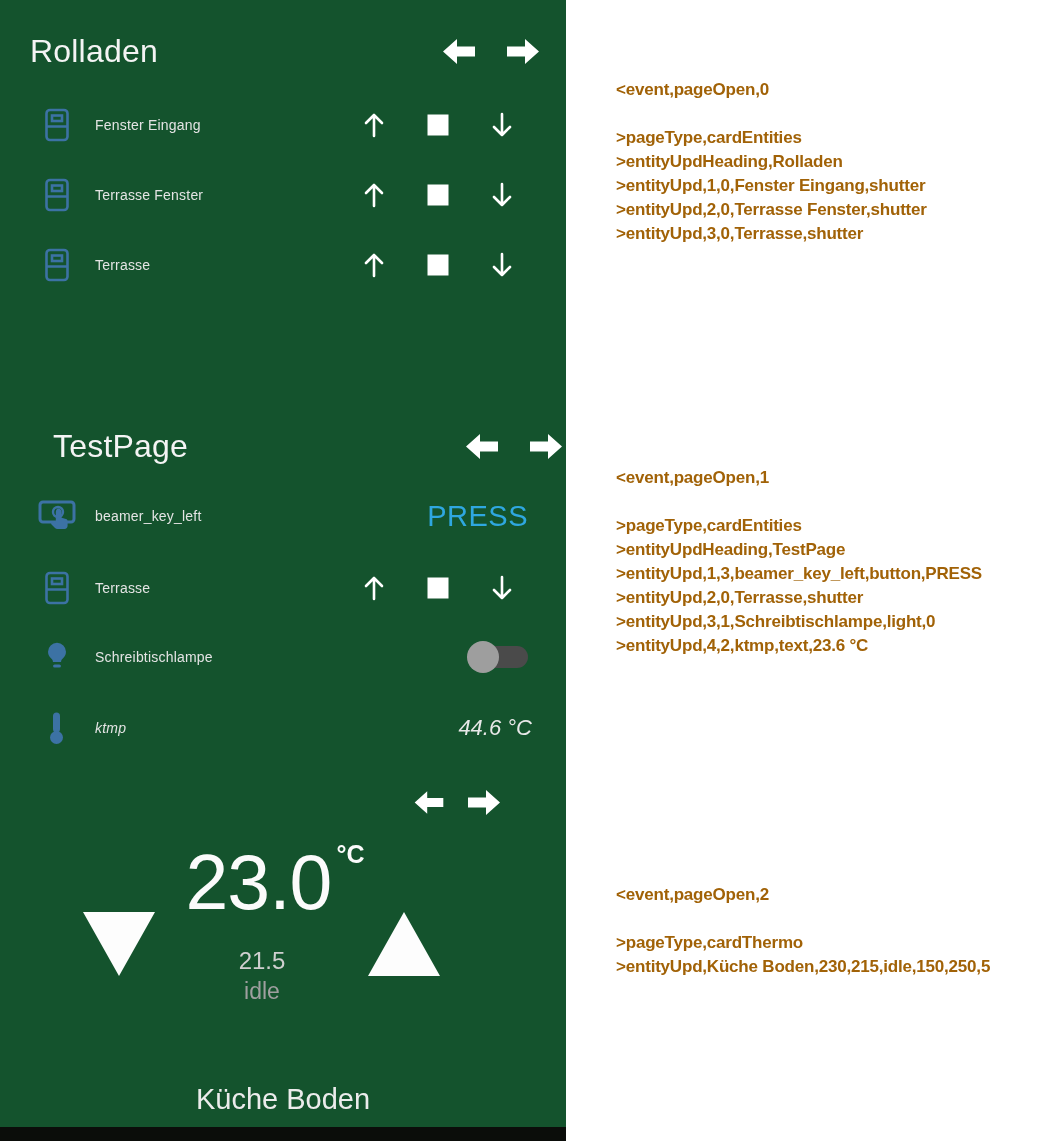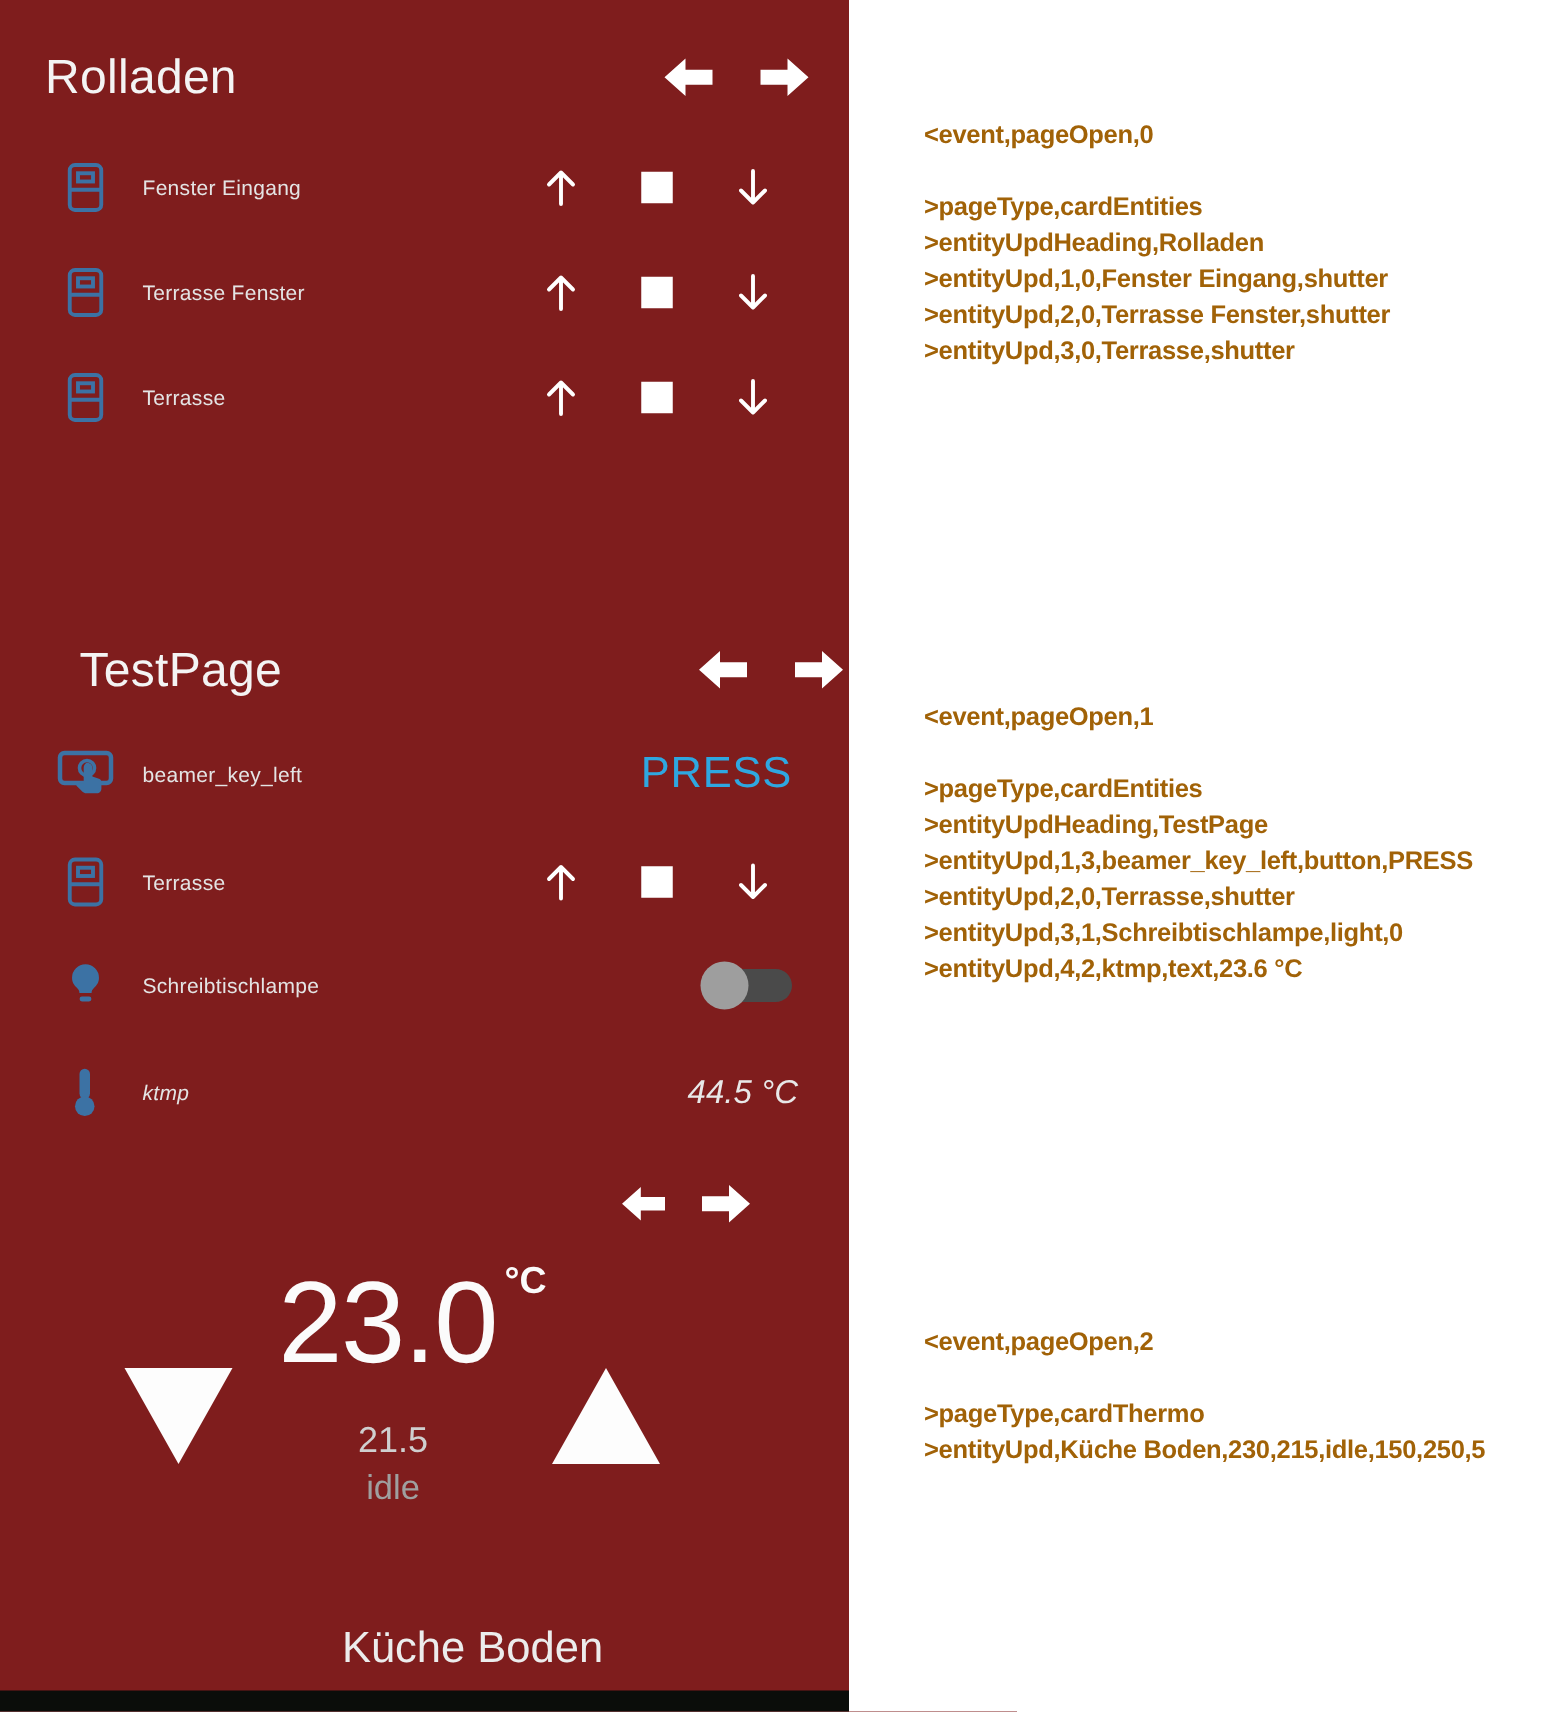--- a/index.html
+++ b/index.html
@@ -3,21 +3,21 @@
 <meta charset="utf-8">
 <style>
   html,body{margin:0;padding:0;}
   body{
     width:1045px;height:1141px;position:relative;background:#ffffff;
     font-family:"Liberation Sans", sans-serif;overflow:hidden;
   }
   
   .panel{
     position:absolute;left:0;top:0;width:566px;height:1141px;
-    background:#7f1d1d;color:#e8e8e8;
+    background:#14532d;color:#e8e8e8;
   }
   .panel-bottom-strip{position:absolute;left:0;bottom:0;width:566px;height:14px;background:#0b0d0a;}
   .card-header{
     position:absolute;left:0;width:566px;height:50px;
     display:flex;align-items:center;
   }
   .card-title{
     margin-left:30px;font-size:32px;font-weight:400;color:#f4f4f4;letter-spacing:.2px;
   }
   .nav-arrows{
@@ -79,21 +79,21 @@
   .thermo-set{
     position:absolute;left:0;top:947px;width:566px;text-align:center;
     transform:translateX(-21px);font-size:24px;color:#cfcfcf;
   }
   .thermo-state{
     position:absolute;left:0;top:978px;width:566px;text-align:center;
     transform:translateX(-21px);font-size:23px;color:#9f9f9f;
   }
   .thermo-title{
     position:absolute;left:0;top:1083px;width:566px;text-align:center;
-    font-size:29px;color:#ececec;padding-left:32px;
+    font-size:29px;color:#ececec;
   }
   
   .log-block{position:absolute;left:616px;color:#a16207;}
   .log-line{
     font-size:17px;line-height:24px;font-weight:700;letter-spacing:-0.2px;
     min-height:24px;white-space:pre;
   }
   svg{display:block;}
 </style>
 </head>
@@ -255,21 +255,21 @@
   </div>
 
   <div class="row" style="top:705px;font-style:italic;">
     <span class="icon" style="left:48px;">
       <svg width="17" height="34" viewBox="0 0 17 34">
         <rect x="5" y="1.5" width="7" height="20" rx="3.5" fill="#3c72a4"></rect>
         <circle cx="8.5" cy="26.5" r="6.5" fill="#3c72a4"></circle>
       </svg>
     </span>
     <span class="label">ktmp</span>
-    <span class="text-value">44.5 °C</span>
+    <span class="text-value">44.6 °C</span>
   </div>
 
   <div class="card-header" style="top:777px;">
     <div class="nav-arrows thermo">
       <button class="nav-btn">
         <svg width="34" height="31" viewBox="0 0 38 31">
             <polygon points="3,15.5 17,3 17,10.5 35,10.5 35,20.5 17,20.5 17,28" fill="#ffffff"></polygon>
           </svg>
       </button>
       <button class="nav-btn">

